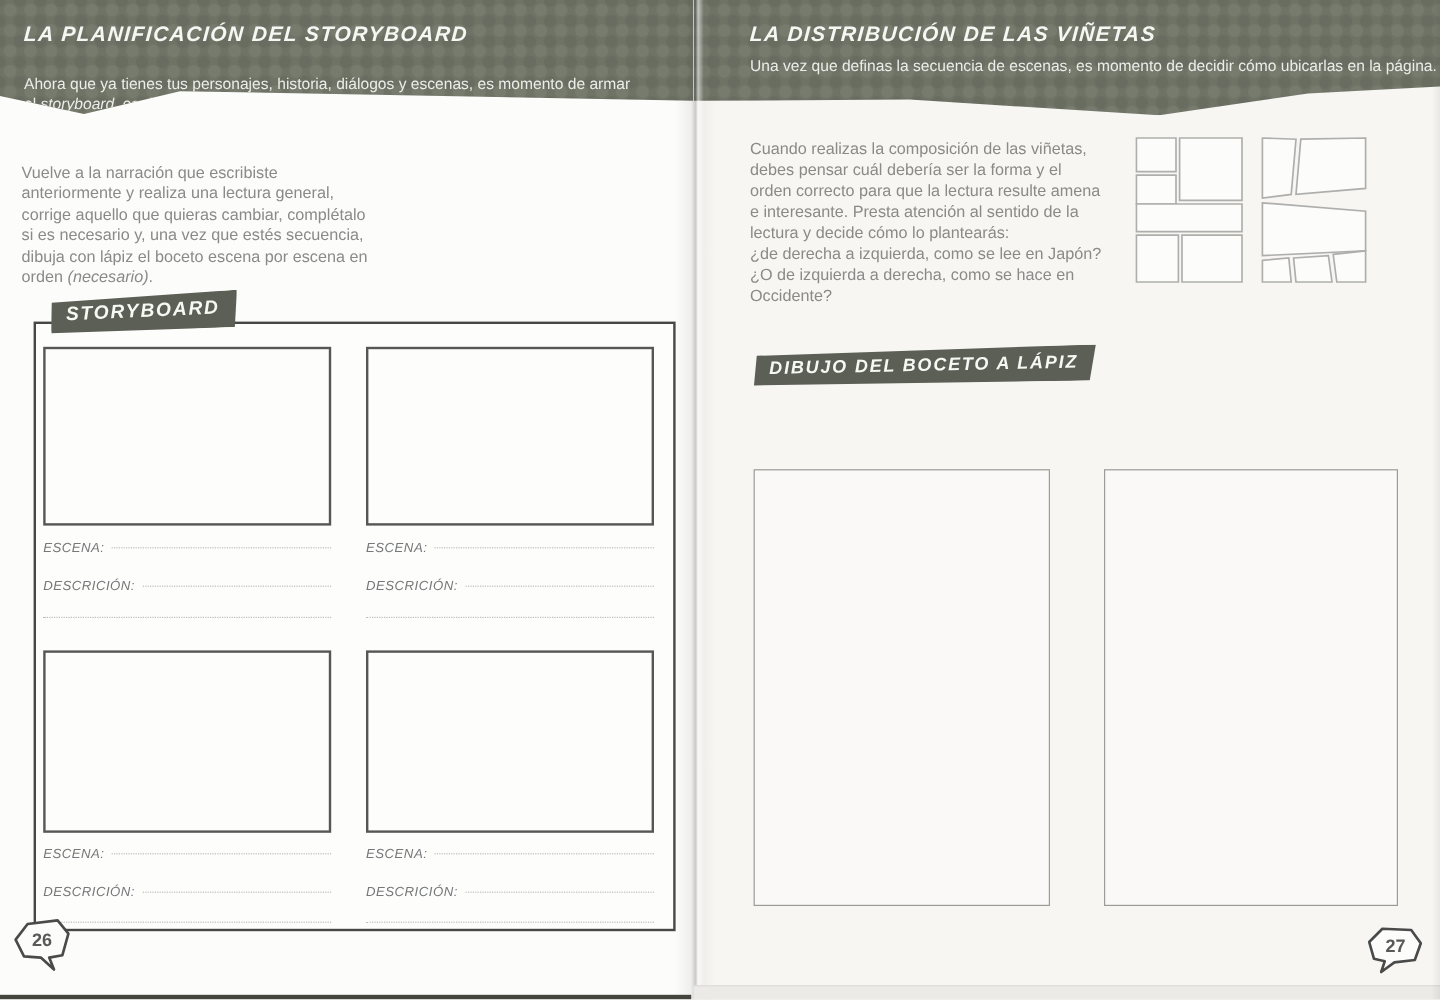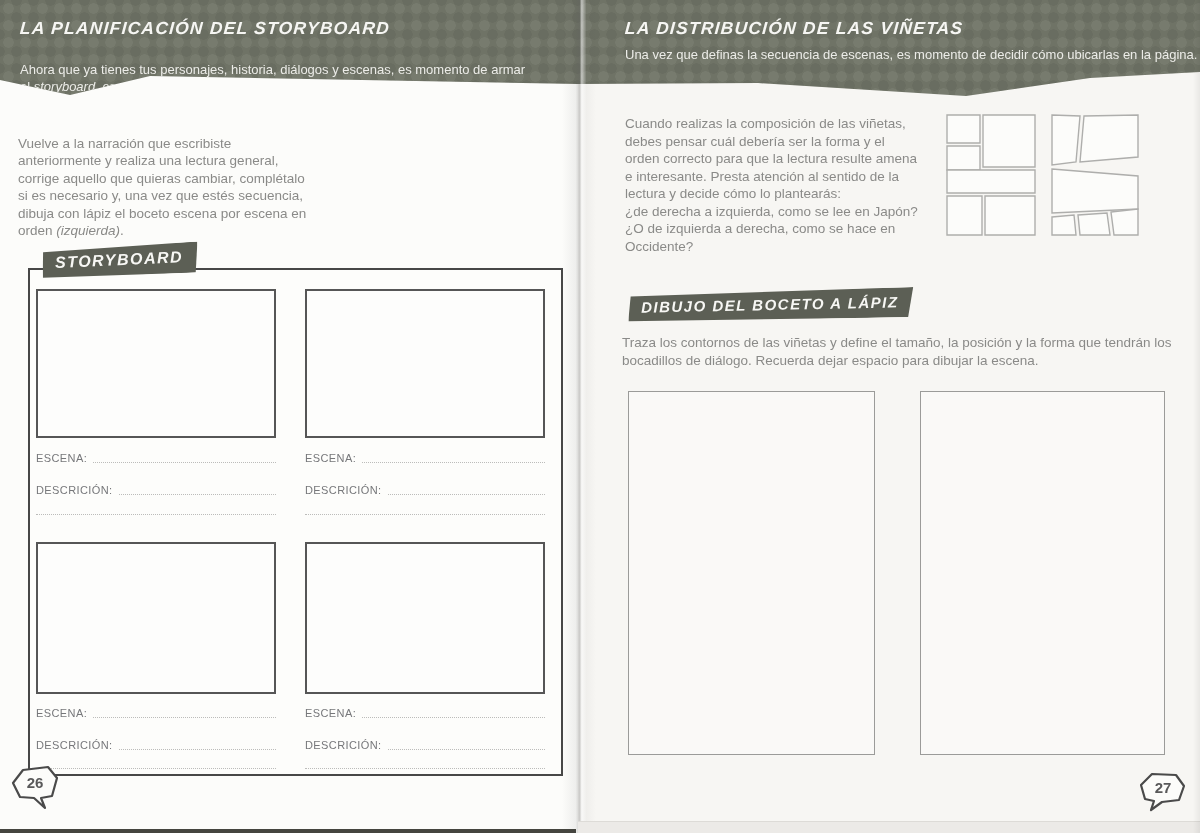--- a/index.html
+++ b/index.html
@@ -44,21 +44,21 @@
   }
   #tag-storyboard{left:42px;top:245px;font-size:16px;transform:rotate(-2.6deg);}
   #tag-dibujo{left:50px;top:290px;font-size:15px;transform:rotate(-1.2deg);}
   
   #sb-frame{
     position:absolute;left:28px;top:268px;width:535px;height:508px;
     border:2px solid #474747;background:#fdfdfb;
   }
   .sb-cell{position:absolute;width:240px;}
   .scene-box{position:absolute;left:0;top:0;width:240px;border:2px solid #565656;background:#fdfdfc;}
-  .field-row{position:absolute;left:0;width:240px;display:flex;align-items:flex-end;height:14px;}
+  .field-row{position:absolute;left:0;width:240px;display:flex;align-items:center;height:14px;font-style:italic;}
   .field-label{font-size:11px;color:#76777a;letter-spacing:0.4px;white-space:nowrap;}
   .dotline{flex:1;border-bottom:1.5px dotted #bcbcba;margin-left:6px;margin-bottom:1px;}
   .dotline-full{position:absolute;left:0;width:240px;height:0;border-bottom:1.5px dotted #bcbcba;}
   
   .sketch-box{position:absolute;top:391px;height:364px;border:1.5px solid #9b9b99;background:#faf9f7;}
   #sketch-box-a{left:50px;width:247px;}
   #sketch-box-b{left:342px;width:245px;}
   
   .diagram{position:absolute;top:112px;}
   #diagram-grid{left:368px;}
@@ -90,21 +90,21 @@
 el </span><span class="ital">storyboard</span><span>, es decir, el dibujo del guion dividido en escenas.</span>
       </div>
     </div>
 
     <div class="para" style="left:18px;top:117px;width:330px;">
       <span>Vuelve a la narración que escribiste
 anteriormente y realiza una lectura general,
 corrige aquello que quieras cambiar, complétalo
 si es necesario y, una vez que estés secuencia,
 dibuja con lápiz el boceto escena por escena en
-orden </span><span class="ital">(izquierda)</span><span>.</span>
+orden </span><span class="ital">(necesario)</span><span>.</span>
     </div>
 
     <div id="sb-frame"></div>
 
     <div class="tag" id="tag-storyboard">
       <span>STORYBOARD</span>
     </div>
 
     <div class="sb-cell" style="left:36px;top:289px;height:230px;">
       <div class="scene-box" style="height:149px;"></div>
@@ -199,22 +199,20 @@
         <polygon points="2,105 24,103 26,123 2,123"></polygon>
         <polygon points="28,103 57,101 60,123 30,123"></polygon>
         <polygon points="61,100 88,97 88,123 64,123"></polygon>
       </g>
     </svg>
 
     <div class="tag" id="tag-dibujo">
       <span>DIBUJO DEL BOCETO A LÁPIZ</span>
     </div>
 
-    <div class="para" style="left:44px;top:334px;width:555px;">Traza los contornos de las viñetas y define el tamaño, la posición y la forma que tendrán los
-bocadillos de diálogo. Recuerda dejar espacio para dibujar la escena.</div>
 
     <div class="sketch-box" id="sketch-box-a"></div>
     <div class="sketch-box" id="sketch-box-b"></div>
 
     <svg class="badge" style="left:560px;top:770px;" width="52" height="48" viewBox="0 0 52 48">
       <path d="M14 4 L38 5 L46 16 L41 30 L24 32 L13 40 L16 31 L7 29 L3 15 Z" fill="#fcfcfa" stroke="#4a4a4a" stroke-width="2.2" stroke-linejoin="round"></path>
       <text x="25" y="23" text-anchor="middle">27</text>
     </svg>
   </div>
 

